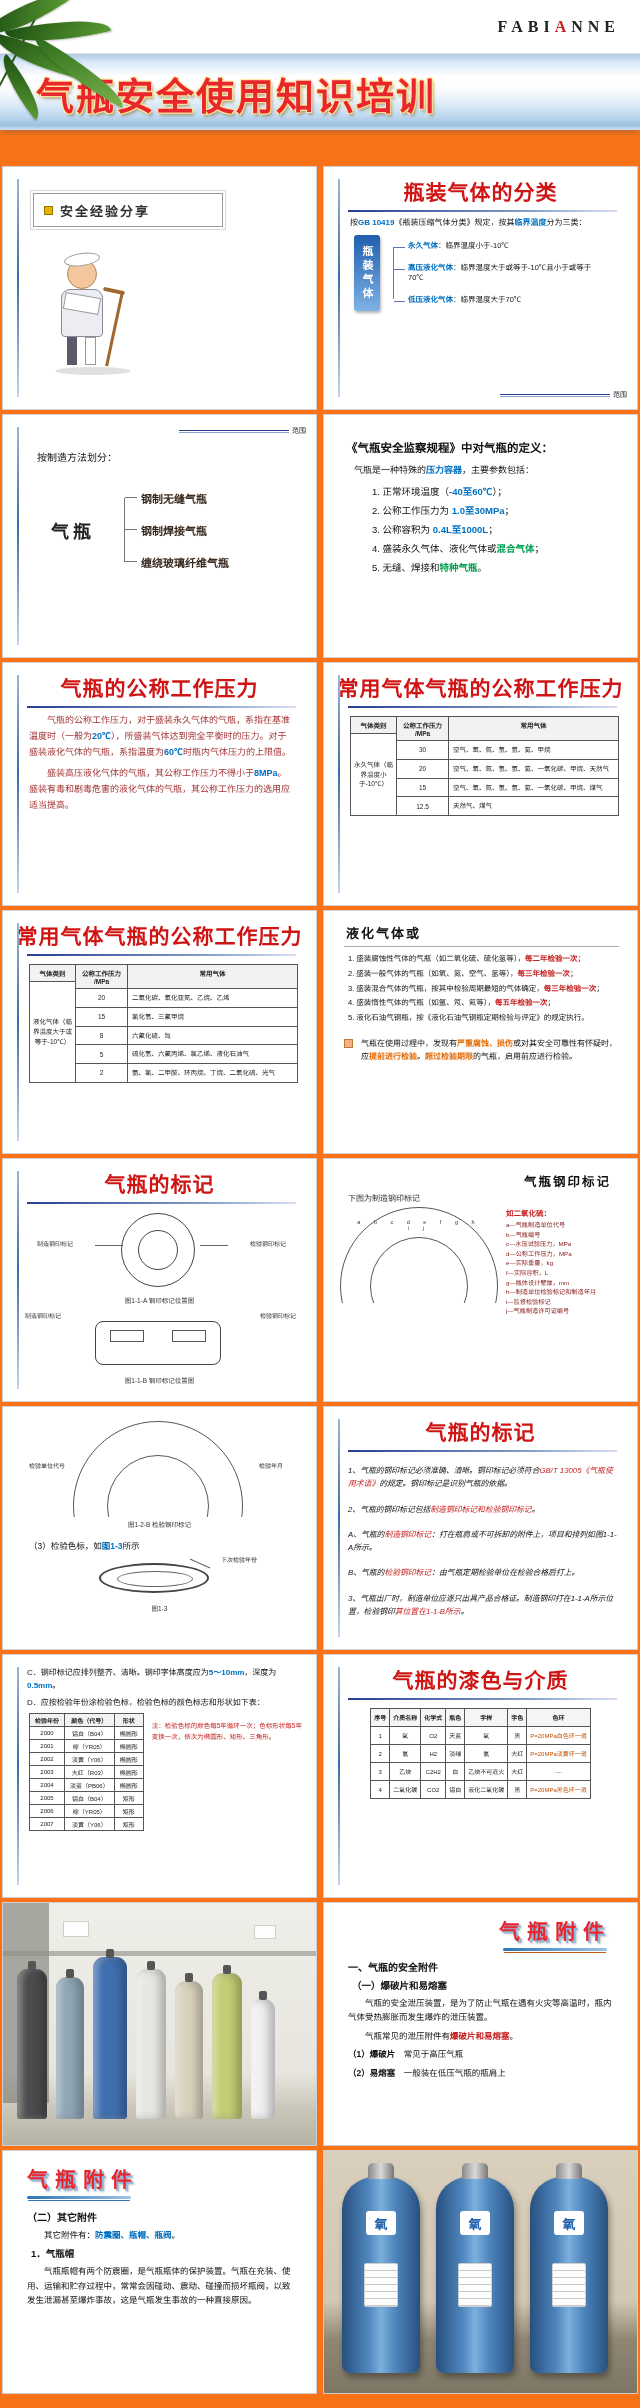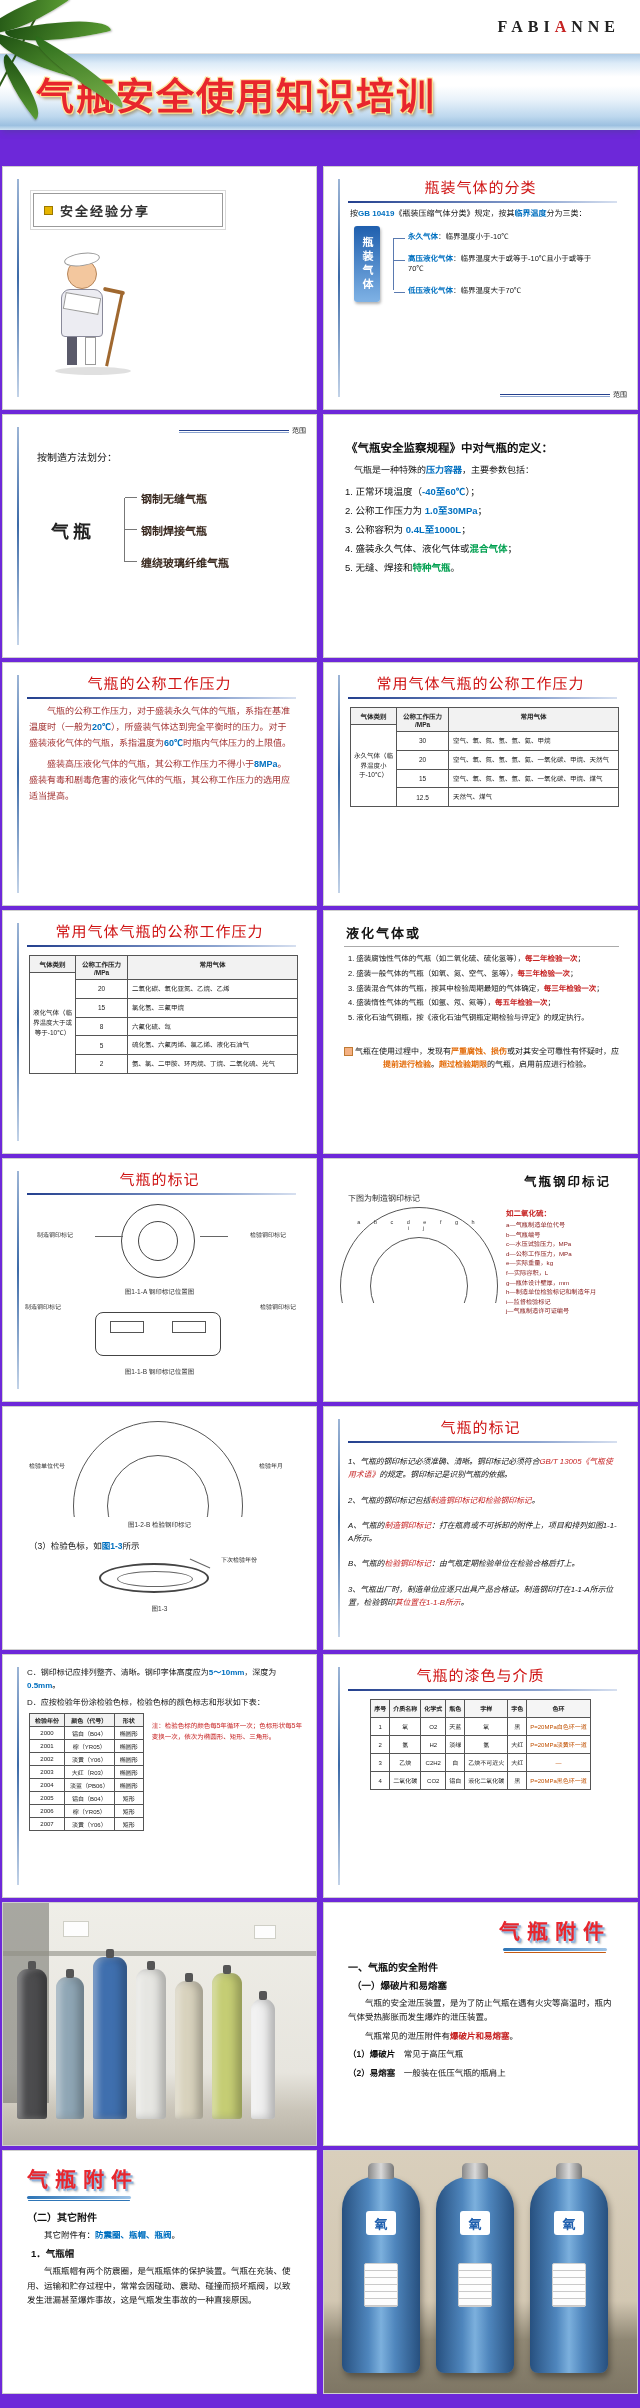--- a/index.html
+++ b/index.html
@@ -1,18 +1,18 @@
 <!DOCTYPE html>
 <html lang="zh-CN" style="--title_red: #e8262d; --slide_red: #cf1414; --hl_blue: #0070c0; --hl_green: #00a050; --hl_red: #c62222; --hl_orange: #e36c0a;"><head>
 <meta charset="utf-8">
 <style>
   * { margin:0; padding:0; box-sizing:border-box; }
   html,body { background:#ffffff; }
   body { width:640px; font-family:"Liberation Sans", sans-serif; color:#222; }
-  .page { position:relative; width:640px; height:2408px; background:#6d28d9; overflow:hidden; }
+  .page { position:relative; width:640px; height:2408px; background:#f97316; overflow:hidden; }
 
   
   .topbar { height:54px; position:relative; border-bottom:1px solid #e3e3e3; background:#fff; }
   .brand { position:absolute; right:20px; top:18px; font-family:"Liberation Serif", serif;
            font-size:16px; font-weight:bold; letter-spacing:5px; color:#222; }
   .brand .accent { color:var(--hl_red,#c62222); }
   .banner { height:76px; position:relative;
     background:linear-gradient(180deg,#aecbe6 0%,#dcebf8 12%,#ffffff 30%,#ffffff 42%,#e9f2fa 60%,#bed8ee 82%,#9cc0e0 94%,#cfe3f2 100%);
     box-shadow:0 4px 6px -2px rgba(60,80,110,.35); }
   .banner-title { position:absolute; left:36px; top:12px; font-size:38px; font-weight:bold; letter-spacing:2px;
@@ -25,21 +25,21 @@
   .leaf.l3 { left:-8px;  top:44px; width:92px; height:24px; transform:rotate(14deg); }
   .leaf.l4 { left:24px;  top:62px; width:110px; height:20px; transform:rotate(30deg); background:linear-gradient(135deg,#2a6b1a,#7cb24b); }
   .leaf.l5 { left:-14px; top:78px; width:70px; height:18px; transform:rotate(52deg); }
   .stem { position:absolute; left:8px; top:8px; width:2px; height:120px; background:#2c5a18; transform:rotate(28deg); }
 
   
   .grid { margin-top:36px; display:grid; grid-template-columns:repeat(2,315px); gap:4px 6px; justify-content:center; }
   .slide { position:relative; width:315px; height:244px; background:#fff; border:1px solid #cfcfcf; overflow:hidden; }
   .vline { position:absolute; left:14px; top:12px; bottom:12px; width:2px;
            background:linear-gradient(180deg,#9db5d6,#3c6aa8 45%,#c3d3e8); }
-  .ttl-red { color:var(--slide_red,#cf1414); font-weight:normal; text-align:center; font-size:15px; padding-top:9px; letter-spacing:1px; }
+  .ttl-red { color:var(--slide_red,#cf1414); font-weight:bold; text-align:center; font-size:21px; padding-top:9px; letter-spacing:1px; }
   .rule { height:2px; margin:4px 20px 5px 24px; background:linear-gradient(90deg,#24408e,#8ba3cf 70%,#d7e0f0); }
   .blue { color:var(--hl_blue,#0070c0); }
   .green { color:var(--hl_green,#00a050); }
   .red { color:var(--hl_red,#c62222); }
   .orange { color:var(--hl_orange,#e36c0a); }
   .bold { font-weight:bold; }
   .cap { text-align:center; font-size:6.5px; color:#333; margin-top:2px; }
   .corner { position:absolute; right:10px; display:flex; align-items:center; gap:3px; font-size:7px; color:#111; }
   .corner .bar { width:110px; height:1px; background:#24408e; box-shadow:0 2px 0 #8ba3cf; }
   .corner.tr { top:10px; } .corner.br { bottom:10px; }
@@ -77,21 +77,21 @@
   .s3-diag { display:flex; align-items:center; margin:26px 0 0 48px; }
   .s3-root { font-family:"Liberation Serif", serif; font-size:18px; font-weight:bold; color:#222; letter-spacing:4px; }
   .s3-trunk { width:22px; align-self:stretch; border-right:1px solid #777; margin:8px 0 8px 8px; }
   .s3-branches { display:flex; flex-direction:column; gap:16px; }
   .s3-branch { font-family:"Liberation Serif", serif; font-size:11px; font-weight:bold; color:#3a2a20; position:relative; padding-left:16px; }
   .s3-branch::before { content:""; position:absolute; left:0; top:7px; width:12px; height:1px; background:#777; }
 
   
   .s4-title { font-size:11.5px; font-weight:bold; color:#111; margin:24px 18px 8px 22px; }
   .s4-sub { font-size:9px; margin:0 18px 6px 30px; color:#111; }
-  .s4-item { font-size:9.5px; line-height:2.0; margin-left:21px; color:#111; }
+  .s4-item { font-size:9.5px; line-height:2.0; margin-left:48px; color:#111; }
 
   
   .s5-para { font-size:9px; line-height:1.75; color:#a43535; margin:4px 22px 6px 26px; text-indent:2em; }
 
   
   .tbl { display:flex; margin:8px 18px 0 26px; border:1px solid #555; font-size:6.5px; color:#222; }
   .tbl-left { width:46px; display:flex; flex-direction:column; border-right:1px solid #555; }
   .tbl-left .th { border-bottom:1px solid #555; }
   .tbl .th { background:#f2f2f2; font-weight:bold; text-align:center; padding:3px 2px; }
   .tbl-left .cat { flex:1; display:flex; align-items:center; justify-content:center; text-align:center; padding:3px; line-height:1.5; }
@@ -101,21 +101,21 @@
   .tbl-right .thC { flex:1; }
   .trow { display:flex; border-bottom:1px solid #555; }
   .trow:last-child { border-bottom:none; }
   .trow .tp { width:52px; border-right:1px solid #555; display:flex; align-items:center; justify-content:center; padding:4px 2px; }
   .trow .tg { flex:1; padding:4px 4px; line-height:1.5; }
 
   
   .s8-title { font-size:13px; font-weight:bold; color:#111; margin:12px 0 0 22px; letter-spacing:2px; }
   .s8-rule { height:1px; background:#aaa; margin:4px 18px 6px 20px; }
   .s8-item { font-size:7.5px; line-height:1.7; color:#111; margin:0 18px 2px 24px; }
-  .s8-note { display:flex; gap:0; margin:20px 16px 0 20px;text-align:center; }
+  .s8-note { display:flex; gap:8px; margin:12px 16px 0 20px; }
   .s8-bullet { flex:0 0 auto; width:9px; height:9px; margin-top:2px; background:#f4b183; border:1px solid #c07a33; }
   .s8-note p { font-size:8px; line-height:1.65; color:#111; }
 
   
   .s9-diagA { position:relative; height:84px; margin-top:2px; }
   .circleO { position:absolute; left:118px; top:4px; width:74px; height:74px; border:1px solid #444; border-radius:50%; }
   .circleI { position:absolute; left:16px; top:16px; width:40px; height:40px; border:1px solid #444; border-radius:50%; }
   .s9-lblL { position:absolute; left:34px; top:30px; font-size:6px; color:#333; }
   .s9-lblR { position:absolute; right:30px; top:30px; font-size:6px; color:#333; }
   .s9-lead-l { position:absolute; left:92px; top:36px; width:28px; height:1px; background:#666; }

